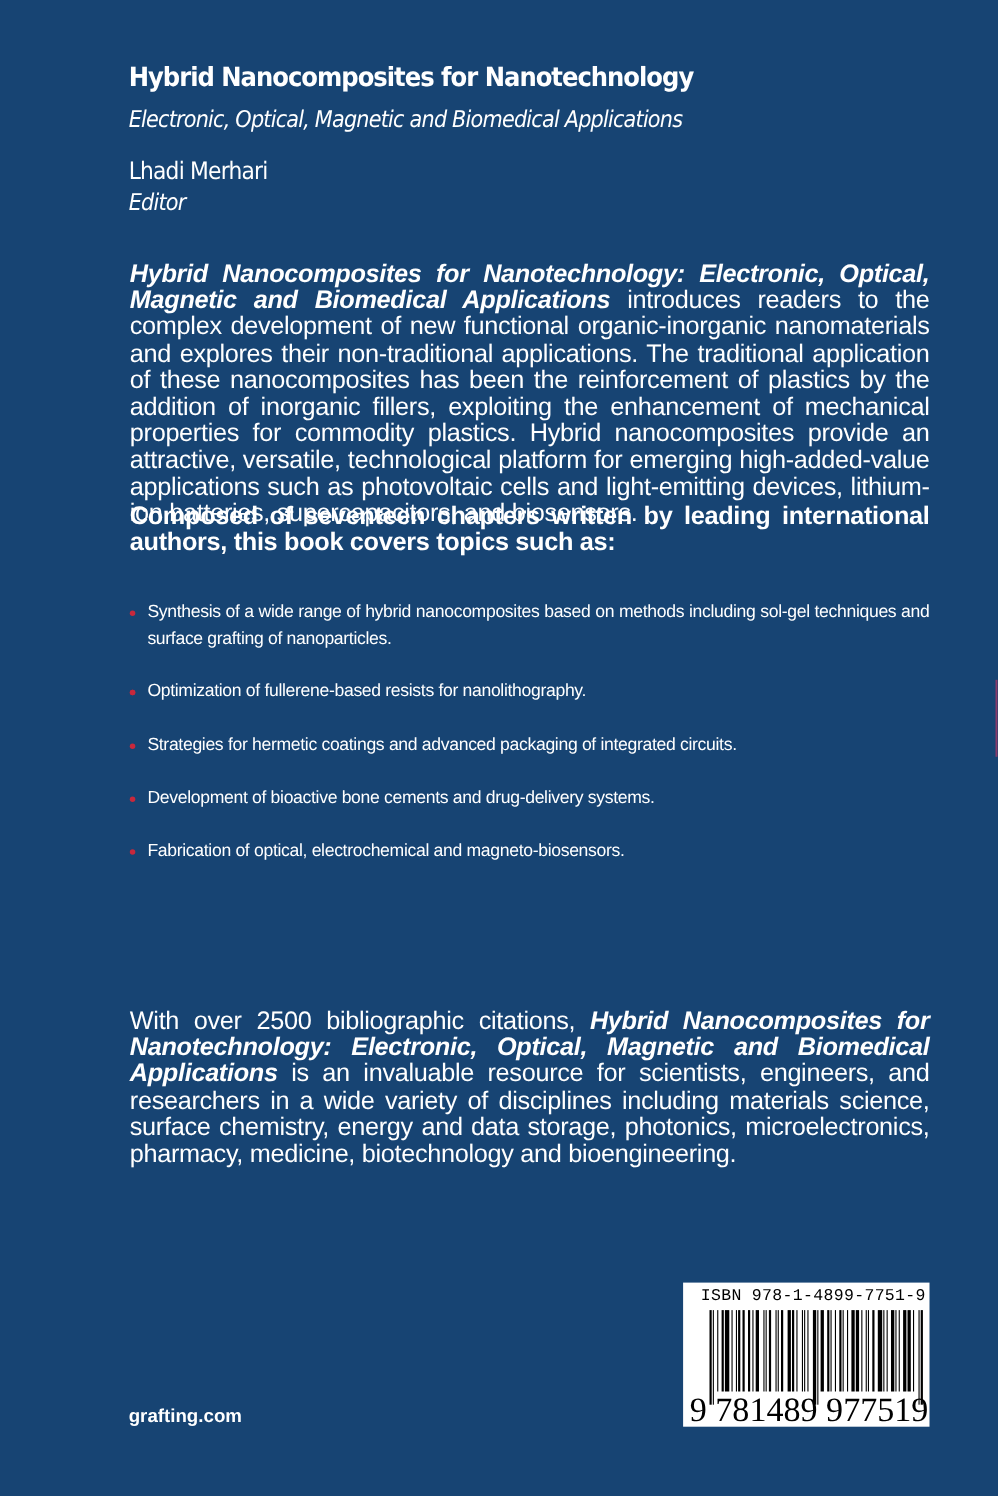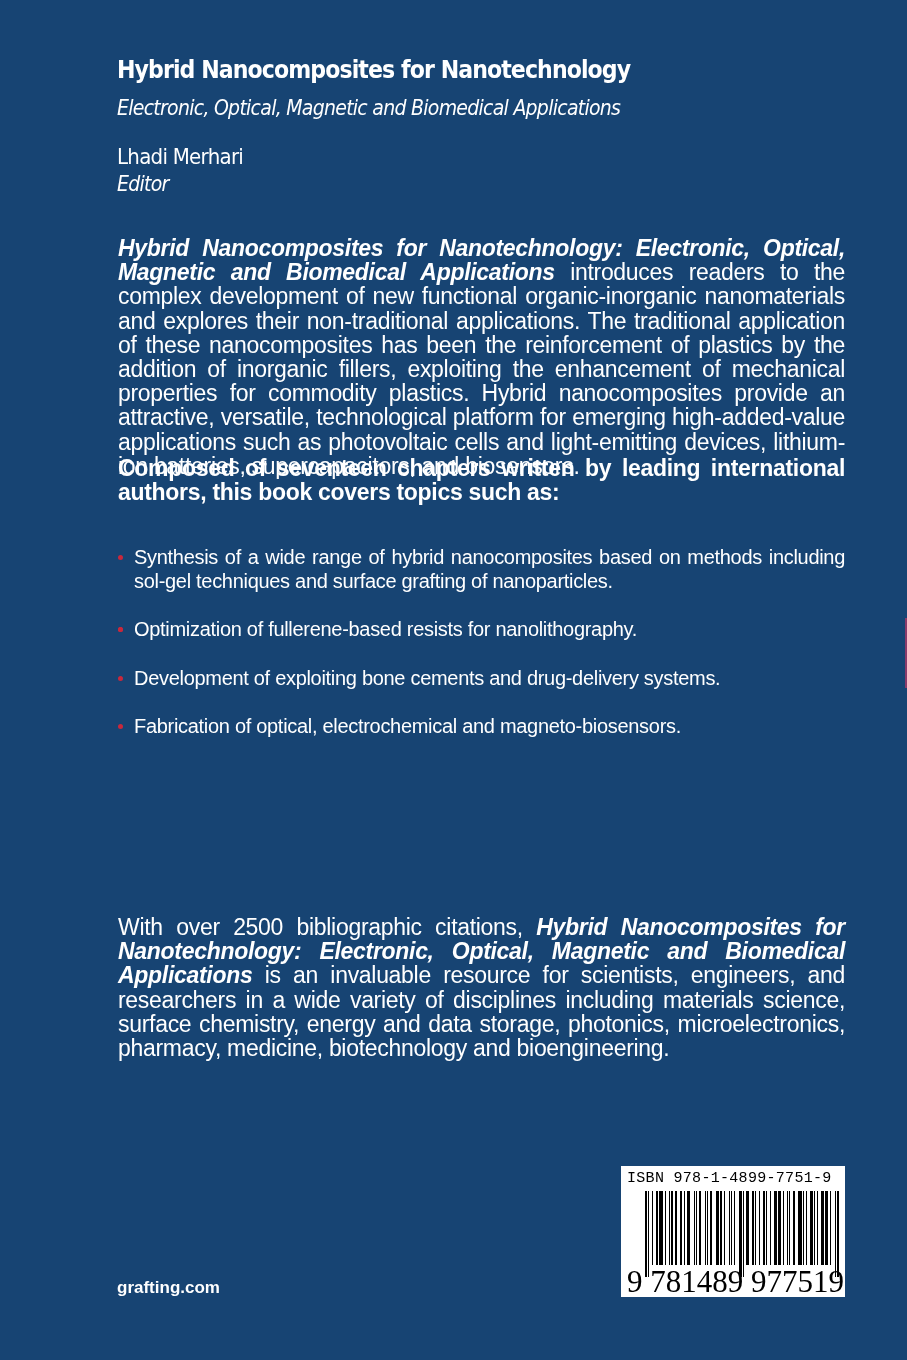--- a/index.html
+++ b/index.html
@@ -10,25 +10,25 @@
   .title { position:absolute; left:117px; top:56px; font-family:"DejaVu Sans", sans-serif; font-weight:bold; font-size:24px; letter-spacing:-1px; transform:scaleX(0.92); transform-origin:left; white-space:nowrap; }
   .subtitle { position:absolute; left:117px; top:96px; font-family:"DejaVu Sans", sans-serif; font-style:italic; font-size:21px; letter-spacing:-0.8px; transform:scaleX(0.9); transform-origin:left; white-space:nowrap; }
   .author { position:absolute; left:117px; top:144px; font-family:"DejaVu Sans", sans-serif; font-size:22px; letter-spacing:-0.8px; transform:scaleX(0.9); transform-origin:left; white-space:nowrap; }
   .role { position:absolute; left:117px; top:172px; font-family:"DejaVu Sans", sans-serif; font-style:italic; font-size:21px; letter-spacing:-0.8px; transform:scaleX(0.9); transform-origin:left; }
   .para { position:absolute; left:118px; width:727px; font-size:23px; line-height:24.2px; text-align:justify; letter-spacing:-0.3px; }
   .para b { font-style:italic; }
   .p1 { top:236px; }
   .p2 { top:456px; }
   .p3 { top:915px; }
   .bullets { position:absolute; left:118px; top:545px; width:727px; margin:0; padding:0; list-style:none; }
-  .bullets li { position:relative; padding-left:16px; font-size:20px; line-height:24.2px; text-align:justify; letter-spacing:-0.3px; margin-bottom:24px; }
+  .bullets li { position:relative; padding-left:16px; font-size:16px; line-height:24.2px; text-align:justify; letter-spacing:-0.3px; margin-bottom:24px; }
   .bullets li .dot { position:absolute; left:0; top:10px; width:5px; height:5px; border-radius:50%; background:#c8283c; }
   .springer { position:absolute; left:117px; top:1278px; font-weight:bold; font-size:17px; color:#ffffff; }
   .isbn-box { position:absolute; left:621px; top:1166px; width:224px; height:131px; background:#ffffff; color:#000; }
-  .isbn-text { position:absolute; left:6px; top:4px; font-family:"Liberation Mono", monospace; font-size:15px; letter-spacing:0.3px; white-space:nowrap; }
+  .isbn-text { position:absolute; left:16px; top:4px; font-family:"Liberation Mono", monospace; font-size:15px; letter-spacing:0.3px; white-space:nowrap; }
   .barcode { position:absolute; left:24px; top:25px; width:196px; height:86px; display:flex; align-items:flex-start; }
   .barcode span { display:block; background:#000; height:78px; }
   .isbn-digits { position:absolute; left:6px; top:98px; font-family:Liberation Serif, serif; font-size:31px; white-space:nowrap; background:transparent; }
   .edge { position:absolute; right:0; top:618px; width:2px; height:70px; background:#8a3b6a; }
 </style>
 </head>
 <body>
 
 <div>
   <div class="title">Hybrid Nanocomposites for Nanotechnology</div>
@@ -37,21 +37,22 @@
   <div class="role">Editor</div>
 
   <p class="para p1" style="margin:0;"><b>Hybrid Nanocomposites for Nanotechnology: Electronic, Optical, Magnetic and Biomedical Applications</b><span> introduces readers to the complex development of new functional organic-inorganic nanomaterials and explores their non-traditional applications.  The traditional application of these nanocomposites has been the reinforcement of plastics by the addition of inorganic fillers, exploiting the enhancement of mechanical properties for commodity plastics.  Hybrid nanocomposites provide an attractive, versatile, technological platform for emerging high-added-value applications such as photovoltaic cells and light-emitting devices, lithium-ion batteries, supercapacitors, and biosensors.</span></p>
 
   <p class="para p2" style="margin:0;font-weight:bold;">Composed of seventeen chapters written by leading international authors, this book covers topics such as:</p>
 
   <ul class="bullets">
     <li><span class="dot"></span><span>Synthesis of a wide range of hybrid nanocomposites based on methods including sol-gel techniques and surface grafting of nanoparticles.</span></li>
     <li><span class="dot"></span></li>
     <li><span class="dot"></span><span>Optimization of fullerene-based resists for nanolithography.</span></li>
-    <li><span class="dot"></span><span>Development of exploiting bone cements and drug-delivery systems.</span></li>
+    <li><span class="dot"></span><span>Strategies for hermetic coatings and advanced packaging of integrated circuits.</span></li>
+    <li><span class="dot"></span><span>Development of bioactive bone cements and drug-delivery systems.</span></li>
     <li><span class="dot"></span><span>Fabrication of optical, electrochemical and magneto-biosensors.</span></li>
   </ul>
 
   <p class="para p3" style="margin:0;"><span>With over 2500 bibliographic citations, </span><b>Hybrid Nanocomposites for Nanotechnology: Electronic, Optical, Magnetic and Biomedical Applications</b><span> is an invaluable resource for scientists, engineers, and researchers in a wide variety of disciplines including materials science, surface chemistry, energy and data storage, photonics, microelectronics, pharmacy, medicine, biotechnology and bioengineering.</span></p>
 
   <div class="springer">grafting.com</div>
 
   <div class="isbn-box">
     <div class="isbn-text">ISBN 978-1-4899-7751-9</div>
     <div class="barcode" id="barcode">

